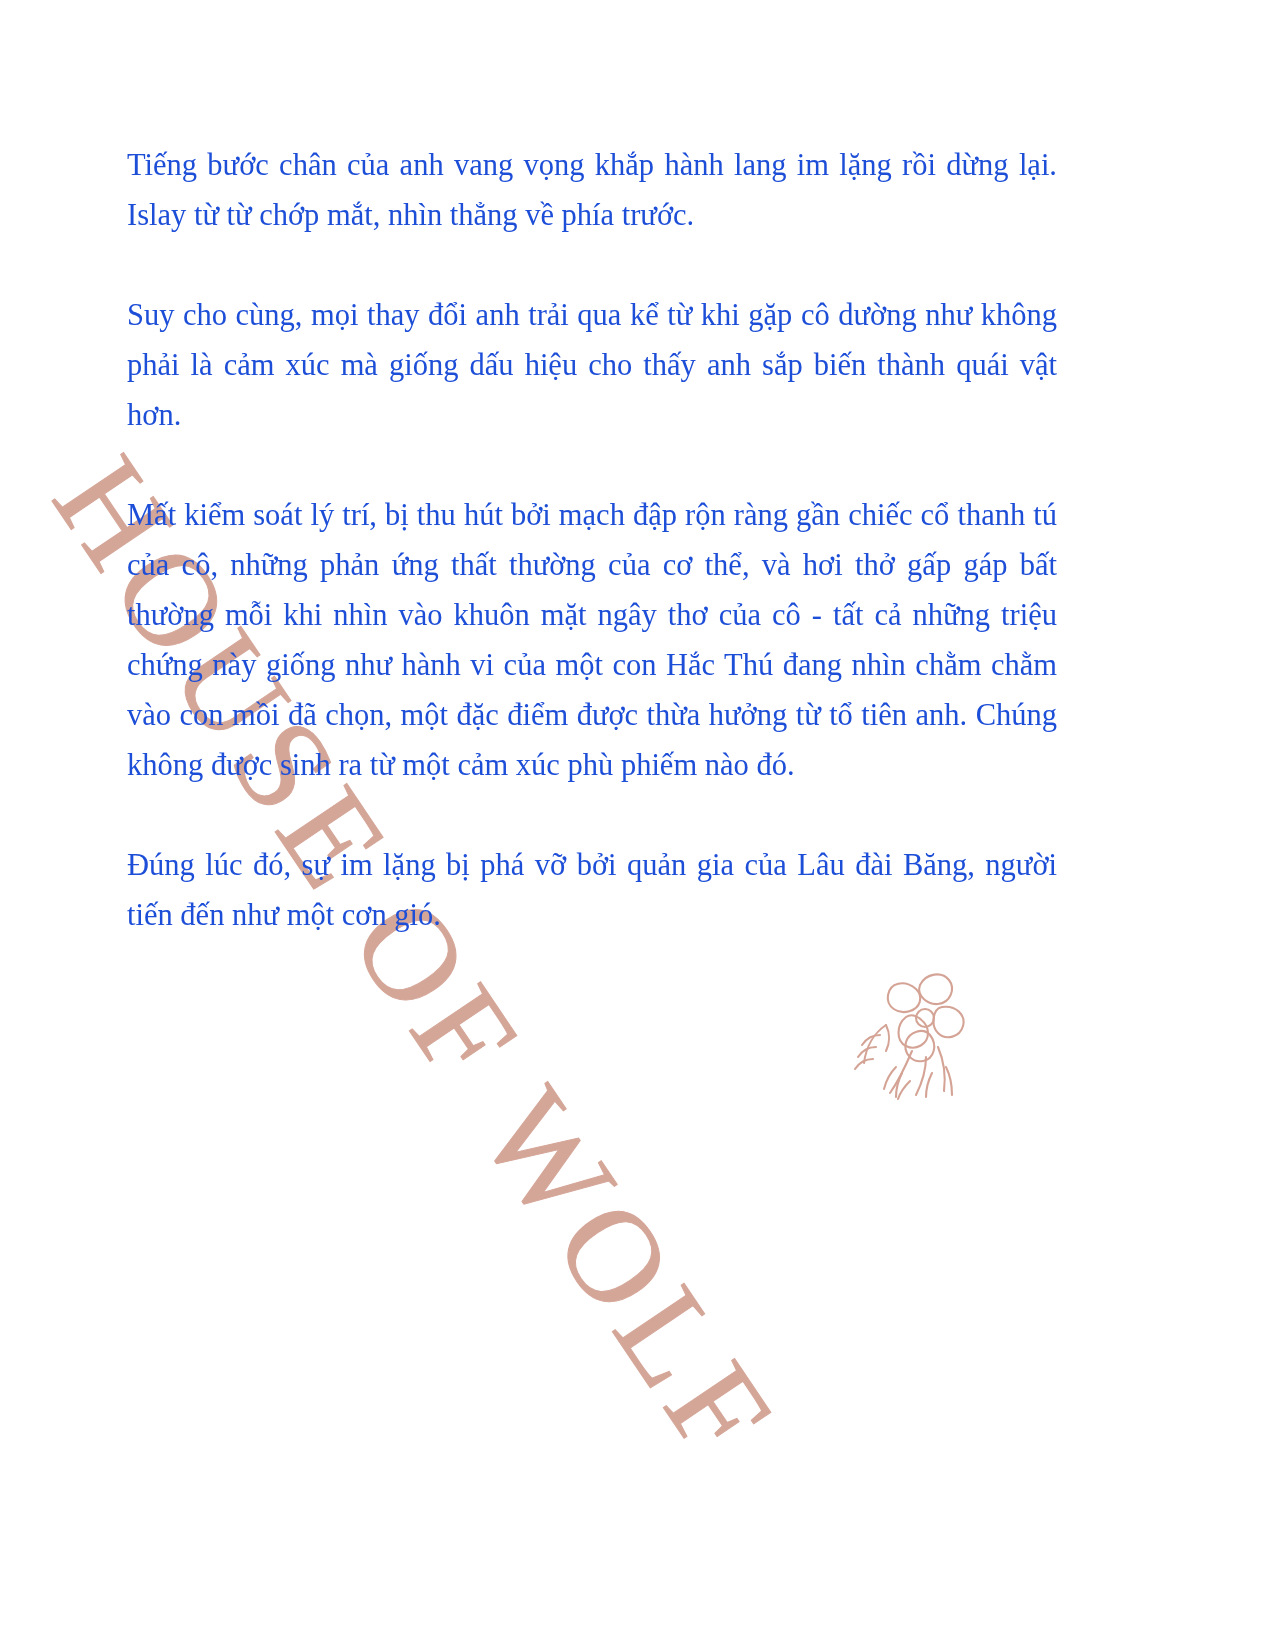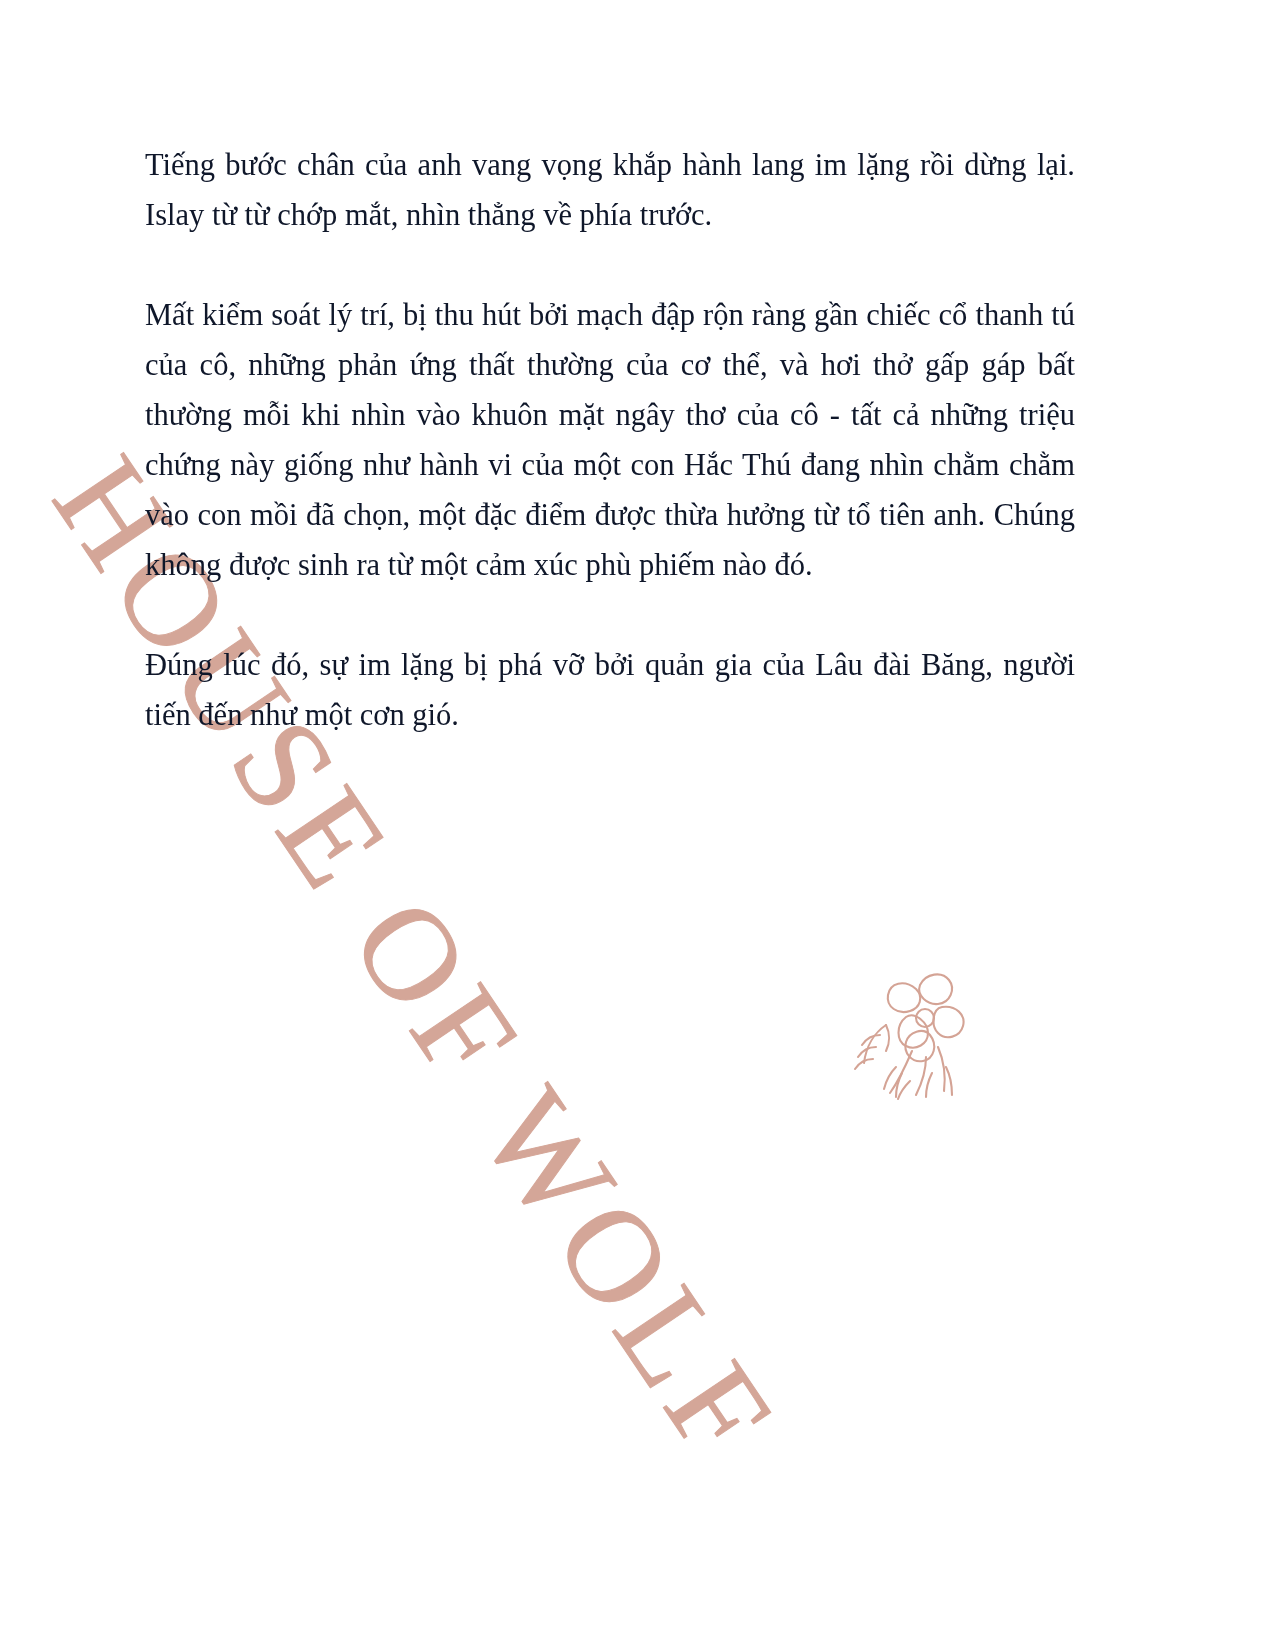--- a/index.html
+++ b/index.html
@@ -47,28 +47,28 @@
     left: 846px;
     top: 955px;
     width: 130px;
     height: 145px;
     opacity: .85;
   }
 
   
   .body-text {
     position: absolute;
-    left: 145px;
+    left: 127px;
     top: 140px;
     width: 930px;
     z-index: 3;
     font-family: "Liberation Serif", "DejaVu Serif", serif;
     font-size: 30.5px;
     line-height: 50px;
-    color: #0f172a;
+    color: #1d4ed8;
     text-align: justify;
     text-justify: inter-word;
   }
   .body-text p {
     margin: 0 0 50px 0;
     text-align: justify;
   }
   .body-text p:last-child { margin-bottom: 0; }
 </style>
 </head>
@@ -102,17 +102,18 @@
         <path d="M56 118 C52 126 50 134 50 142"></path>
         <path d="M86 118 C82 126 80 134 80 142"></path>
         <path d="M100 112 C104 120 106 130 106 140"></path>
         <path d="M64 126 C58 132 54 138 52 144"></path>
       </g>
     </svg>
   </div>
 
   <div class="body-text">
     <p>Tiếng bước chân của anh vang vọng khắp hành lang im lặng rồi dừng lại. Islay từ từ chớp mắt, nhìn thẳng về phía trước.</p>
+    <p>Suy cho cùng, mọi thay đổi anh trải qua kể từ khi gặp cô dường như không phải là cảm xúc mà giống dấu hiệu cho thấy anh sắp biến thành quái vật hơn.</p>
     <p>Mất kiểm soát lý trí, bị thu hút bởi mạch đập rộn ràng gần chiếc cổ thanh tú của cô, những phản ứng thất thường của cơ thể, và hơi thở gấp gáp bất thường mỗi khi nhìn vào khuôn mặt ngây thơ của cô - tất cả những triệu chứng này giống như hành vi của một con Hắc Thú đang nhìn chằm chằm vào con mồi đã chọn, một đặc điểm được thừa hưởng từ tổ tiên anh. Chúng không được sinh ra từ một cảm xúc phù phiếm nào đó.</p>
     <p>Đúng lúc đó, sự im lặng bị phá vỡ bởi quản gia của Lâu đài Băng, người tiến đến như một cơn gió.</p>
   </div>
 
 </div>
 
 </body></html>

